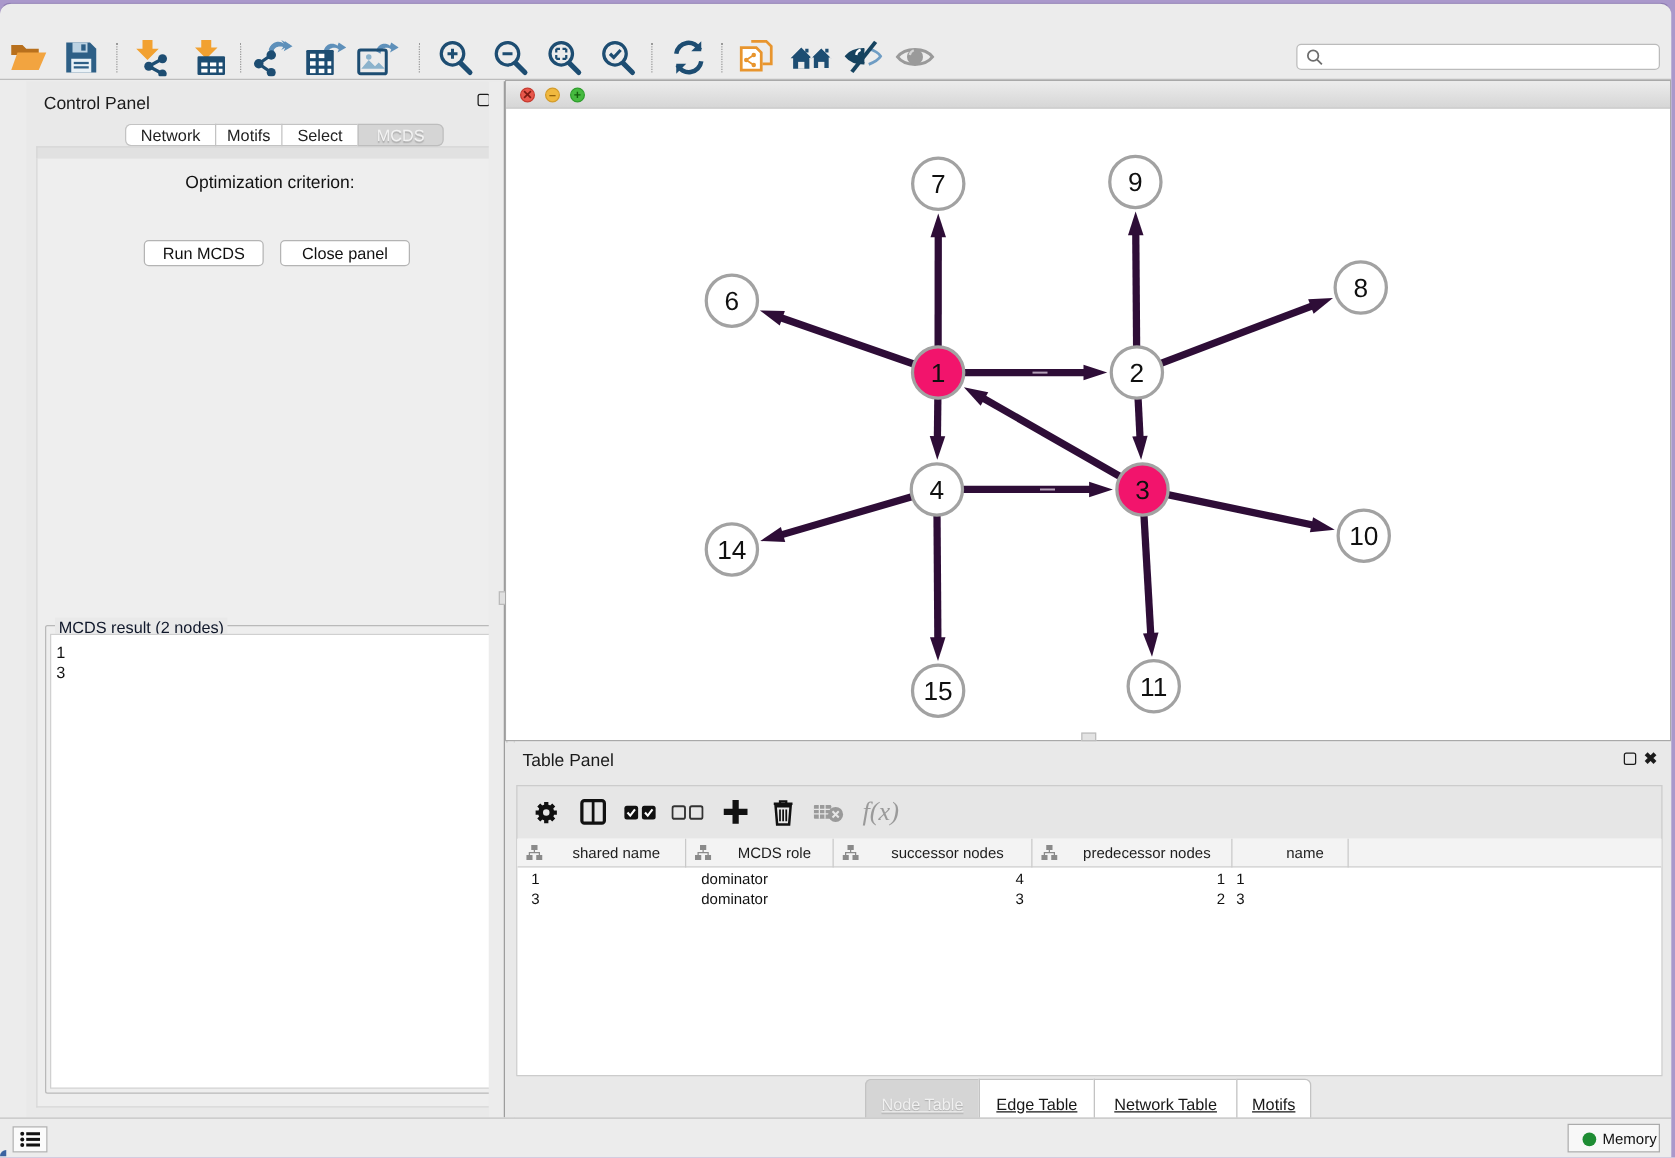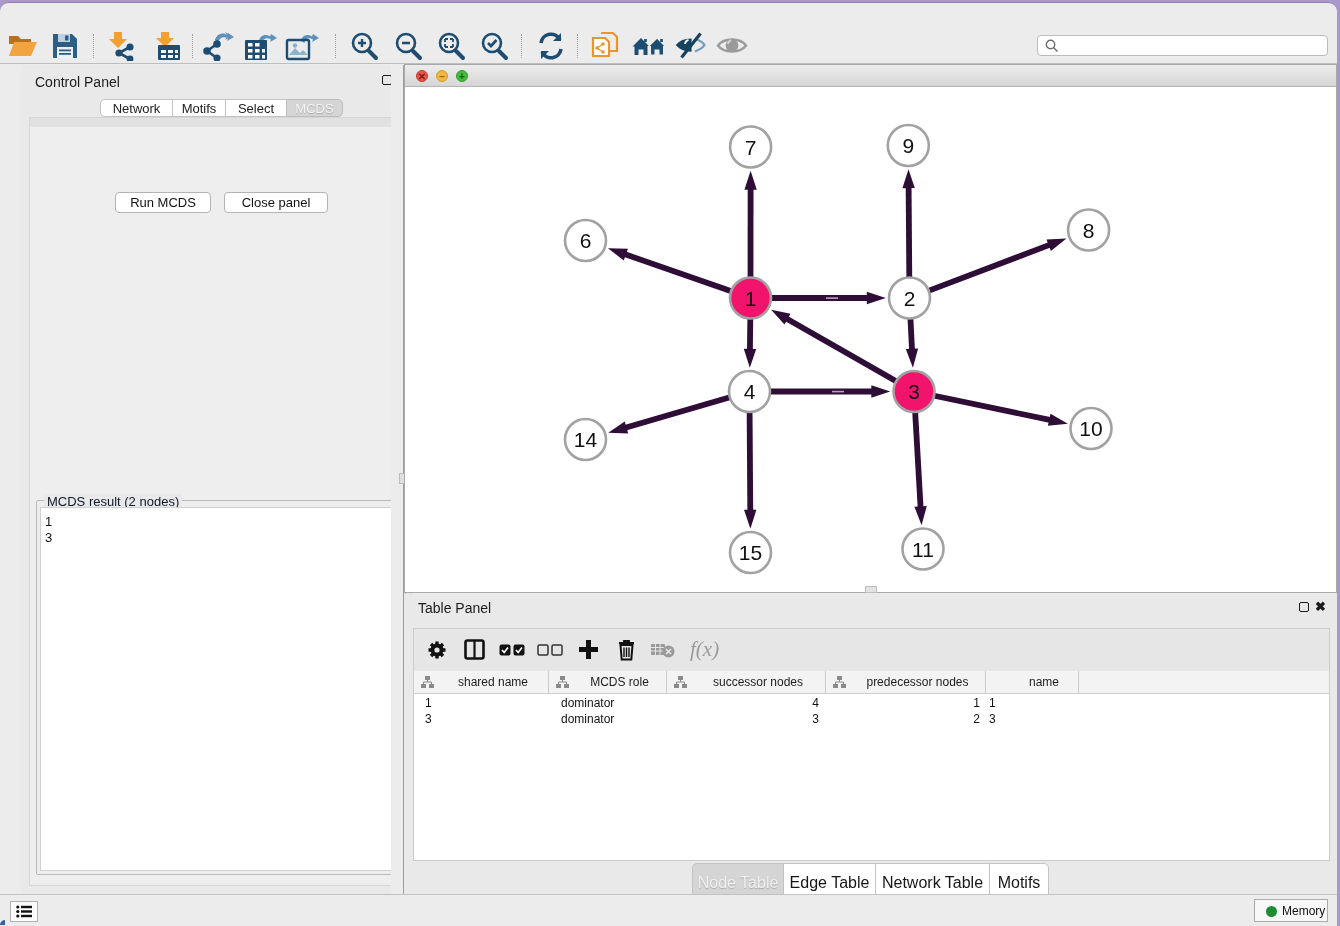--- a/index.html
+++ b/index.html
@@ -69,22 +69,22 @@
 #tp-box { position:absolute; left:9px; top:34px; width:917px; height:233px; background:#e6e6e6; border:1px solid #cccccc;padding-left:10px; }
 #tp-toolbar { position:absolute; left:0; top:0; width:100%; height:42px; }
 #tp-table { position:absolute; left:0; top:42px; width:100%; bottom:0; background:#fff; }
 #tp-thead { position:absolute; left:0; top:0; width:100%; height:23px; background:#f3f3f3; border-bottom:1px solid #cfcfcf; }
 .th { position:absolute; top:0; height:23px; border-right:1px solid #c9c9c9; font-size:12px; color:#1d1d1d; }
 .th span { position:absolute; width:100%; text-align:center; top:4px; left:12px;}
 .treeicon { position:absolute; left:7px; top:5px; }
 .td { position:absolute; font-size:12px; color:#111; }
 
 #btabs { position:absolute; left:288px; top:269px; height:24px; display:flex; }
-.btab { height:40px; font-size:16px; color:#171717; background:#fff; border:1px solid #c3c3c3;
-  border-right:none; display:flex; align-items:center; justify-content:center; }
+.btab { height:40px; font-size:13px; color:#171717; background:#fff; border:1px solid #c3c3c3;
+  border-right:none; display:flex; align-items:center; justify-content:center;text-decoration:underline; }
 .btab.sel { background:#d5d5d5; color:#f0f0f0; text-shadow:0 1px 1px #a8a8a8; border-radius:5px 0 0 5px; }
 .btab:last-child { border-radius:0 5px 5px 0; border-right:1px solid #c3c3c3; }
 
 #statusbar { position:absolute; left:0; top:891px; width:1337px; height:31px; background:#ececec; border-top:1px solid #c2c2c2; }
 #sb-btn { position:absolute; left:10px; top:6px; width:28px; height:21px; background:#fbfbfb; border:1px solid #b0b0b0; }
 #mem-btn { position:absolute; left:1254px; top:4px; width:74px; height:23px; background:#f8f8f8;
   border:1px solid #ababab; font-size:12px; color:#111; }
 #mem-dot { position:absolute; left:11px; top:6px; width:11px; height:11px; border-radius:50%; background:#1d8c33; }
 svg text { font-family:"Liberation Sans",sans-serif; }
 </style>
@@ -233,22 +233,23 @@
       <div class="phead-title">Control Panel</div>
       <div class="ph-sq" style="left:361px"></div>
       <div class="ph-x" style="left:377px">✖</div>
     </div>
     <div id="cp-band"></div>
     <div id="cp-content"></div>
     <div id="cp-tabs">
       <div class="cptab" style="width:72px">Network</div>
       <div class="cptab" style="width:53px">Motifs</div>
       <div class="cptab" style="width:61px">Select</div>
-      <div class="cptab sel" style="width:57px">MCDS</div>
-    </div>
+      <div class="cptab sel" style="width:69px">MCDS</div>
+    </div>
+    <div id="optlabel">Optimization criterion:</div>
     <div class="btn" style="left:94px;width:96px">Run MCDS</div>
     <div class="btn" style="left:203px;width:104px">Close panel</div>
     <div id="mcds-fs">
       <div id="mcds-leg">MCDS result (2 nodes)</div>
       <div id="mcds-text">1<br>3</div>
       <div id="mcds-sb"></div>
     </div>
   </div>
   <div id="vsplit">
       <div id="vsplit-line"></div>

